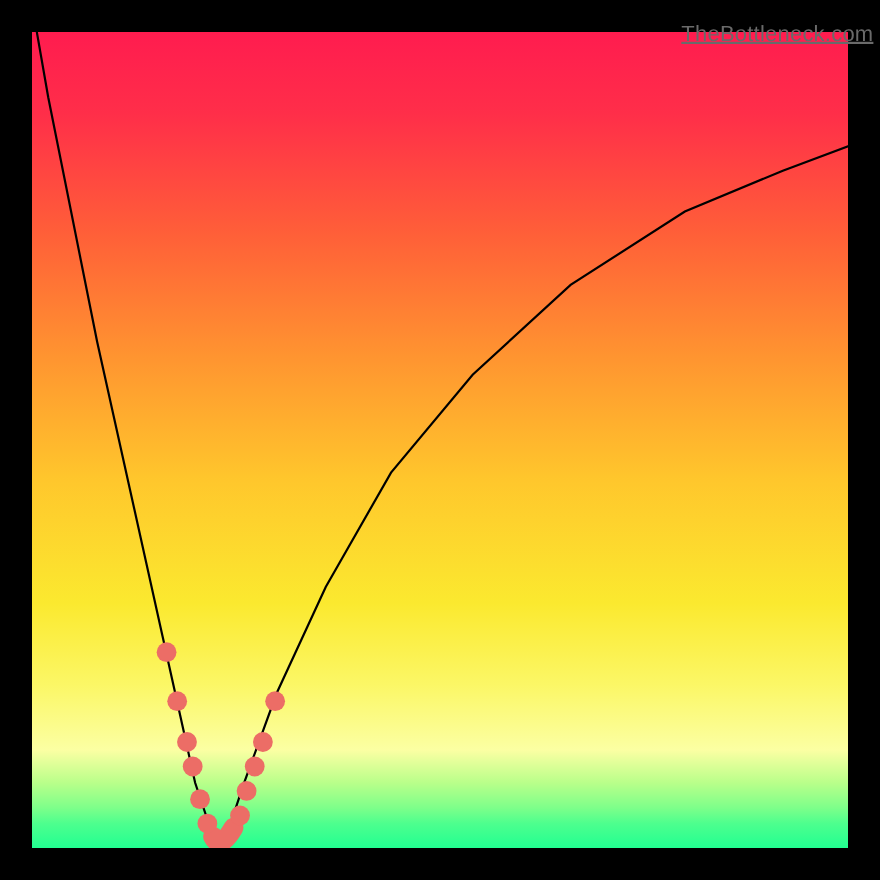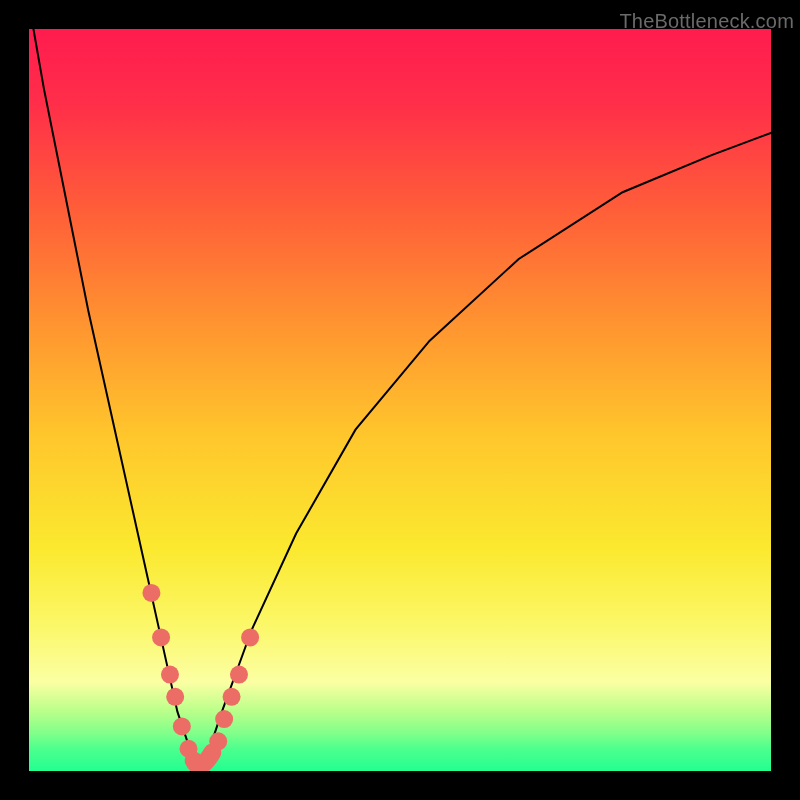--- a/index.html
+++ b/index.html
@@ -22,26 +22,27 @@
   }
   .gradient {
     position: absolute;
     left: 0;
     top: 0;
     width: 100%;
     height: 100%;
   }
   .watermark {
     position: absolute;
-    top: 10px;
+    top: 20px;
     right: 6px;
     color: #6a6a6a;
     font-size: 20px;
     letter-spacing: 0.2px;
     font-weight: 400;
+    text-decoration: underline;
   }
   svg {
     position: absolute;
     left: 0;
     top: 0;
     width: 742px;
     height: 742px;
   }
   .curve {
     fill: none;

